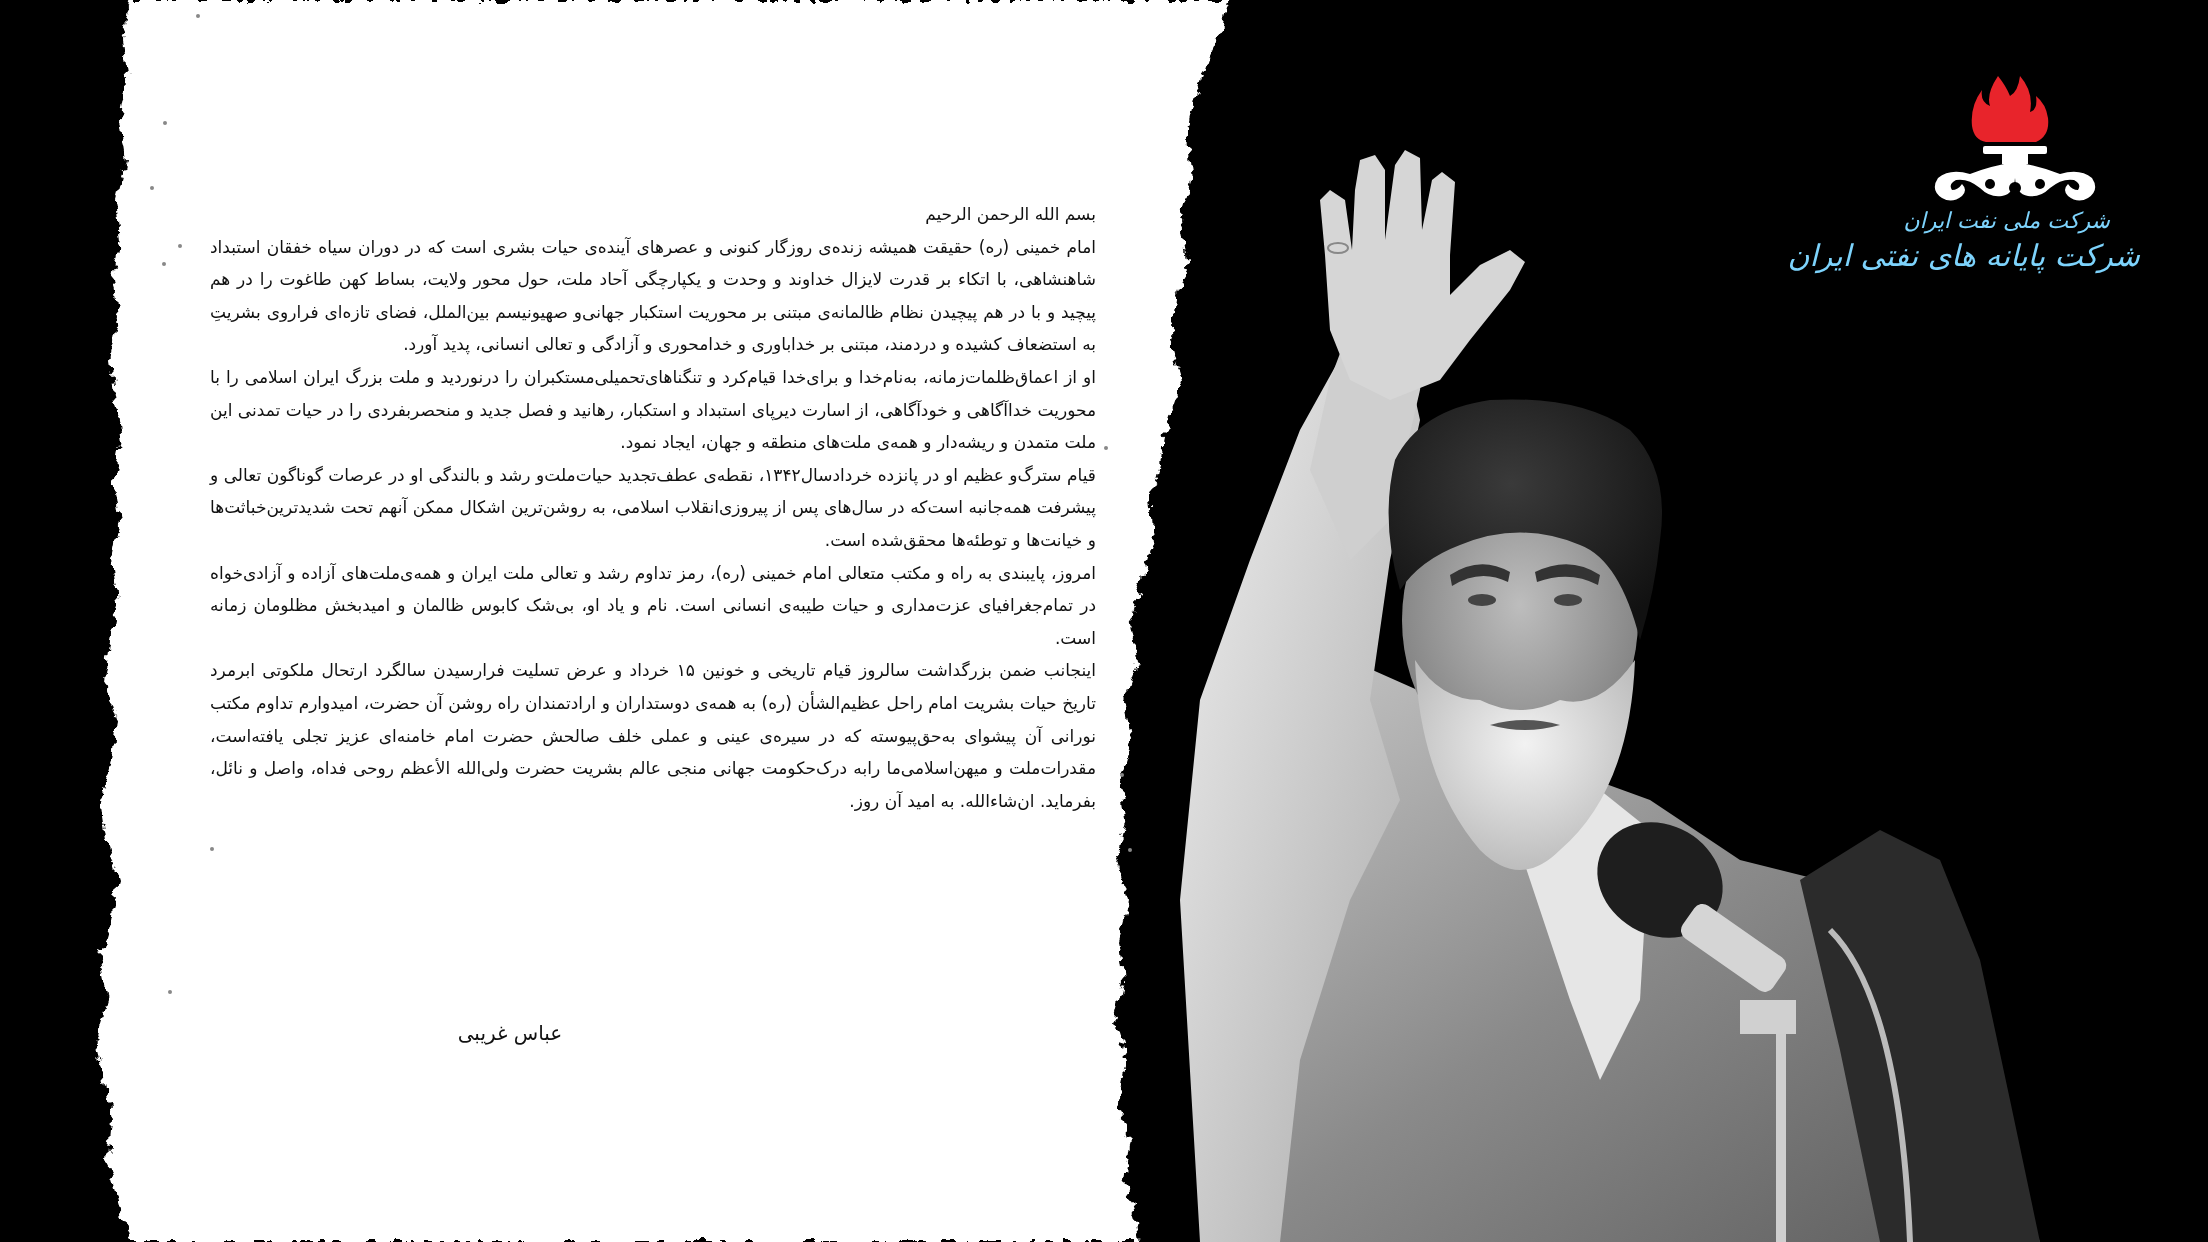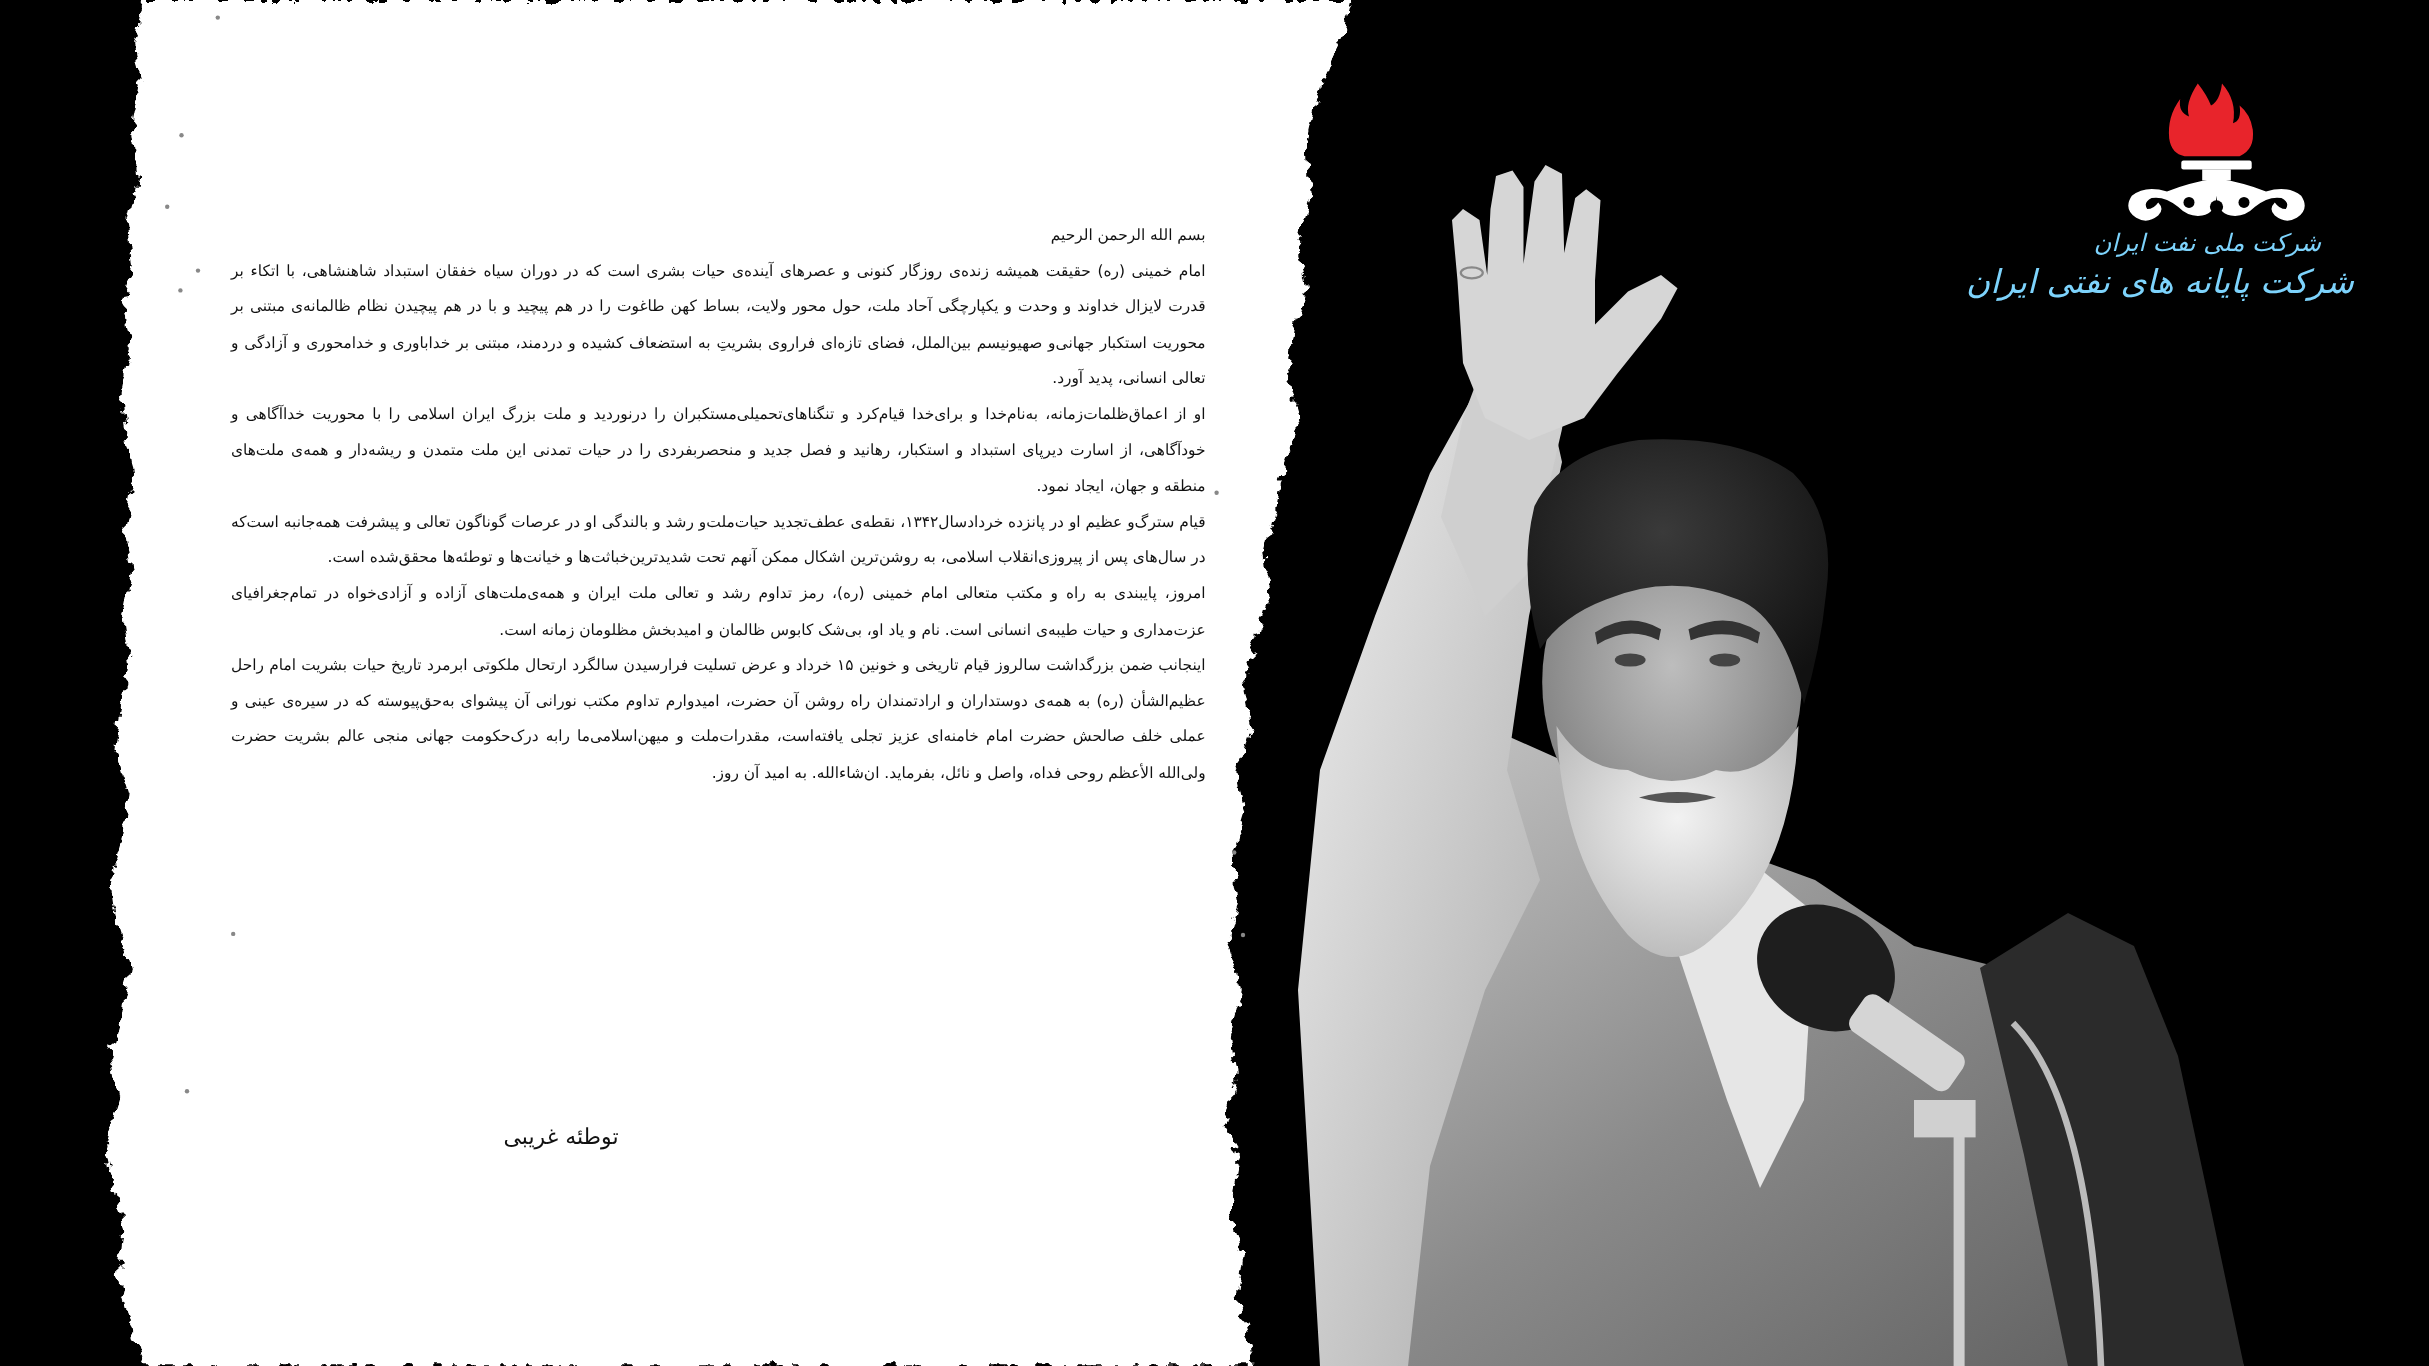--- a/index.html
+++ b/index.html
@@ -27,21 +27,21 @@
     .paper svg { display: block; }
 
     .letter {
       position: absolute;
       top: 198px;
       left: 210px;
       width: 886px;
       direction: rtl;
       text-align: justify;
       font-family: "DejaVu Sans", sans-serif;
-      font-size: 14px;
+      font-size: 17px;
       line-height: 32.6px;
       color: #111111;
     }
     .letter p {
       margin: 0;
       text-align-last: right;
     }
     .signature {
       position: absolute;
       top: 1016px;
@@ -134,21 +134,21 @@
   <div class="letter">
     <p>بسم الله الرحمن الرحیم</p>
     <p>امام خمینی (ره) حقیقت همیشه زنده‌ی روزگار کنونی و عصرهای آینده‌ی حیات بشری است که در دوران سیاه خفقان استبداد شاهنشاهی، با اتکاء بر قدرت لایزال خداوند و وحدت و یکپارچگی آحاد ملت، حول محور ولایت، بساط کهن طاغوت را در هم پیچید و با در هم پیچیدن نظام ظالمانه‌ی مبتنی بر محوریت استکبار جهانی‌و صهیونیسم بین‌الملل، فضای تازه‌ای فراروی بشریتِ به استضعاف کشیده و دردمند، مبتنی بر خداباوری و خدامحوری و آزادگی و تعالی انسانی، پدید آورد.</p>
     <p>او از اعماق‌ظلمات‌زمانه، به‌نام‌خدا و برای‌خدا قیام‌کرد و تنگناهای‌تحمیلی‌مستکبران را درنوردید و ملت بزرگ ایران اسلامی را با محوریت خداآگاهی و خودآگاهی، از اسارت دیرپای استبداد و استکبار، رهانید و فصل جدید و منحصربفردی را در حیات تمدنی این ملت متمدن و ریشه‌دار و همه‌ی ملت‌های منطقه و جهان، ایجاد نمود.</p>
     <p>قیام سترگ‌و عظیم او در پانزده خردادسال۱۳۴۲، نقطه‌ی عطف‌تجدید حیات‌ملت‌و رشد و بالندگی او در عرصات گوناگون تعالی و پیشرفت همه‌جانبه است‌که در سال‌های پس از پیروزی‌انقلاب اسلامی، به روشن‌ترین اشکال ممکن آنهم تحت شدیدترین‌خباثت‌ها و خیانت‌ها و توطئه‌ها محقق‌شده است.</p>
     <p>امروز، پایبندی به راه و مکتب متعالی امام خمینی (ره)، رمز تداوم رشد و تعالی ملت ایران و همه‌ی‌ملت‌های آزاده و آزادی‌خواه در تمام‌جغرافیای عزت‌مداری و حیات طیبه‌ی انسانی است. نام و یاد او، بی‌شک کابوس ظالمان و امیدبخش مظلومان زمانه است.</p>
     <p>اینجانب ضمن بزرگداشت سالروز قیام تاریخی و خونین ۱۵ خرداد و عرض تسلیت فرارسیدن سالگرد ارتحال ملکوتی ابرمرد تاریخ حیات بشریت امام راحل عظیم‌الشأن (ره) به همه‌ی دوستداران و ارادتمندان راه روشن آن حضرت، امیدوارم تداوم مکتب نورانی آن پیشوای به‌حق‌پیوسته که در سیره‌ی عینی و عملی خلف صالحش حضرت امام خامنه‌ای عزیز تجلی یافته‌است، مقدرات‌ملت و میهن‌اسلامی‌ما رابه درک‌حکومت جهانی منجی عالم بشریت حضرت ولی‌الله الأعظم روحی فداه، واصل و نائل، بفرماید. ان‌شاءالله. به امید آن روز.</p>
   </div>
 
   <div class="signature">
-    <div class="name">توطئه غریبی</div>
+    <div class="name">عباس غریبی</div>
   </div>
 
   <div class="photo">
     <svg width="1028" height="1242" viewBox="0 0 1028 1242">
       <defs>
         <linearGradient id="robe" x1="0" y1="0" x2="1" y2="1">
           <stop offset="0" stop-color="#c9c9c9"></stop>
           <stop offset="0.5" stop-color="#8a8a8a"></stop>
           <stop offset="1" stop-color="#5c5c5c"></stop>
         </linearGradient>

